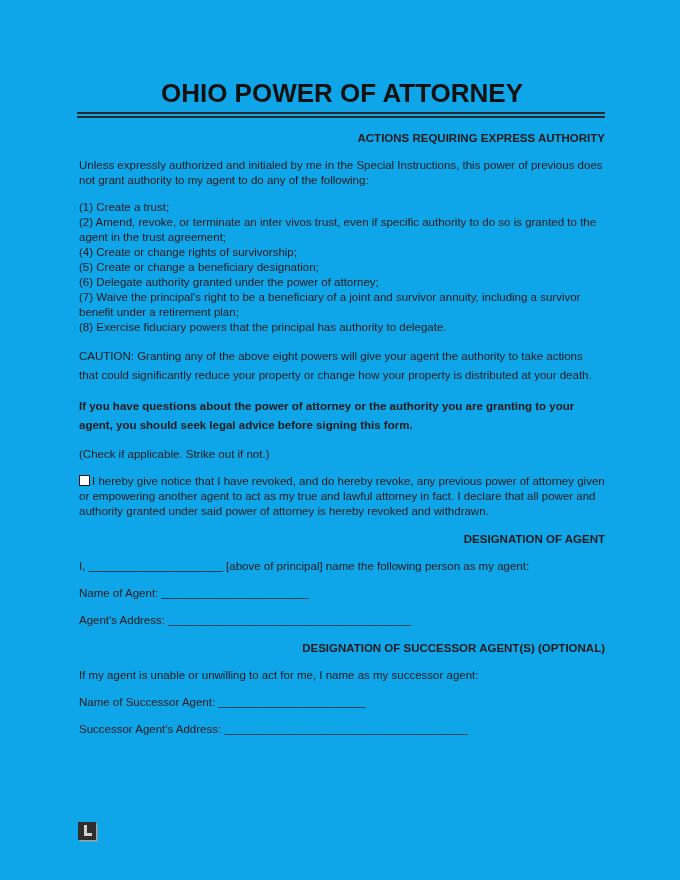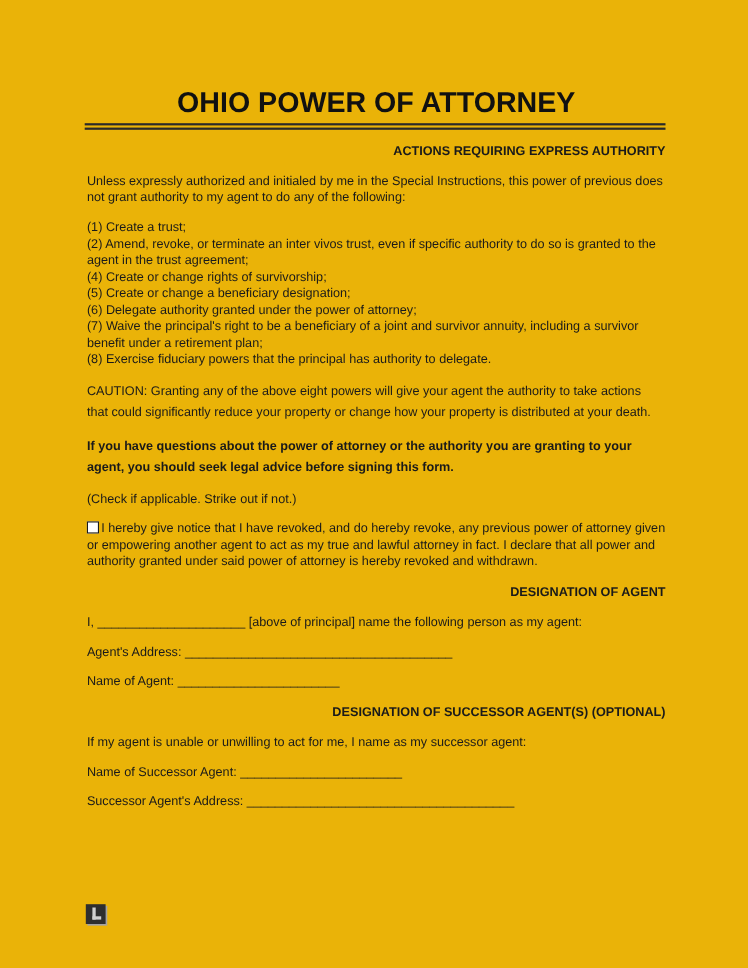--- a/index.html
+++ b/index.html
@@ -2,21 +2,21 @@
 <html><head>
 <meta charset="utf-8">
 <style>
   html, body { margin: 0; padding: 0; background: #ffffff; }
   .page {
     position: relative;
     width: 680px;
     height: 880px;
     box-sizing: border-box;
     padding: 78px 75px 0 79px;
-    background: #eab308;
+    background: #0ea5e9;
     font-family: "Liberation Sans", sans-serif;
     font-size: 11.5px;
     line-height: 15px;
     color: #1a1a1a;
     overflow: hidden;
   }
   h1.doc-title {
     font-size: 26px;
     line-height: 30px;
     font-weight: bold;
@@ -104,27 +104,27 @@
 
   <h2 class="section-heading">DESIGNATION OF AGENT</h2>
 
   <p>
     <span>I,</span>
     <span class="blank">_____________________</span>
     <span>[above of principal] name the following person as my agent:</span>
   </p>
 
   <p>
-    <span>Agent's Address:</span>
-    <span class="blank">______________________________________</span>
+    <span>Name of Agent:</span>
+    <span class="blank">_______________________</span>
   </p>
 
   <p>
-    <span>Name of Agent:</span>
-    <span class="blank">_______________________</span>
+    <span>Agent's Address:</span>
+    <span class="blank">______________________________________</span>
   </p>
 
 
   <h2 class="section-heading">DESIGNATION OF SUCCESSOR AGENT(S) (OPTIONAL)</h2>
 
   <p>If my agent is unable or unwilling to act for me, I name as my successor agent:</p>
 
   <p>
     <span>Name of Successor Agent:</span>
     <span class="blank">_______________________</span>

